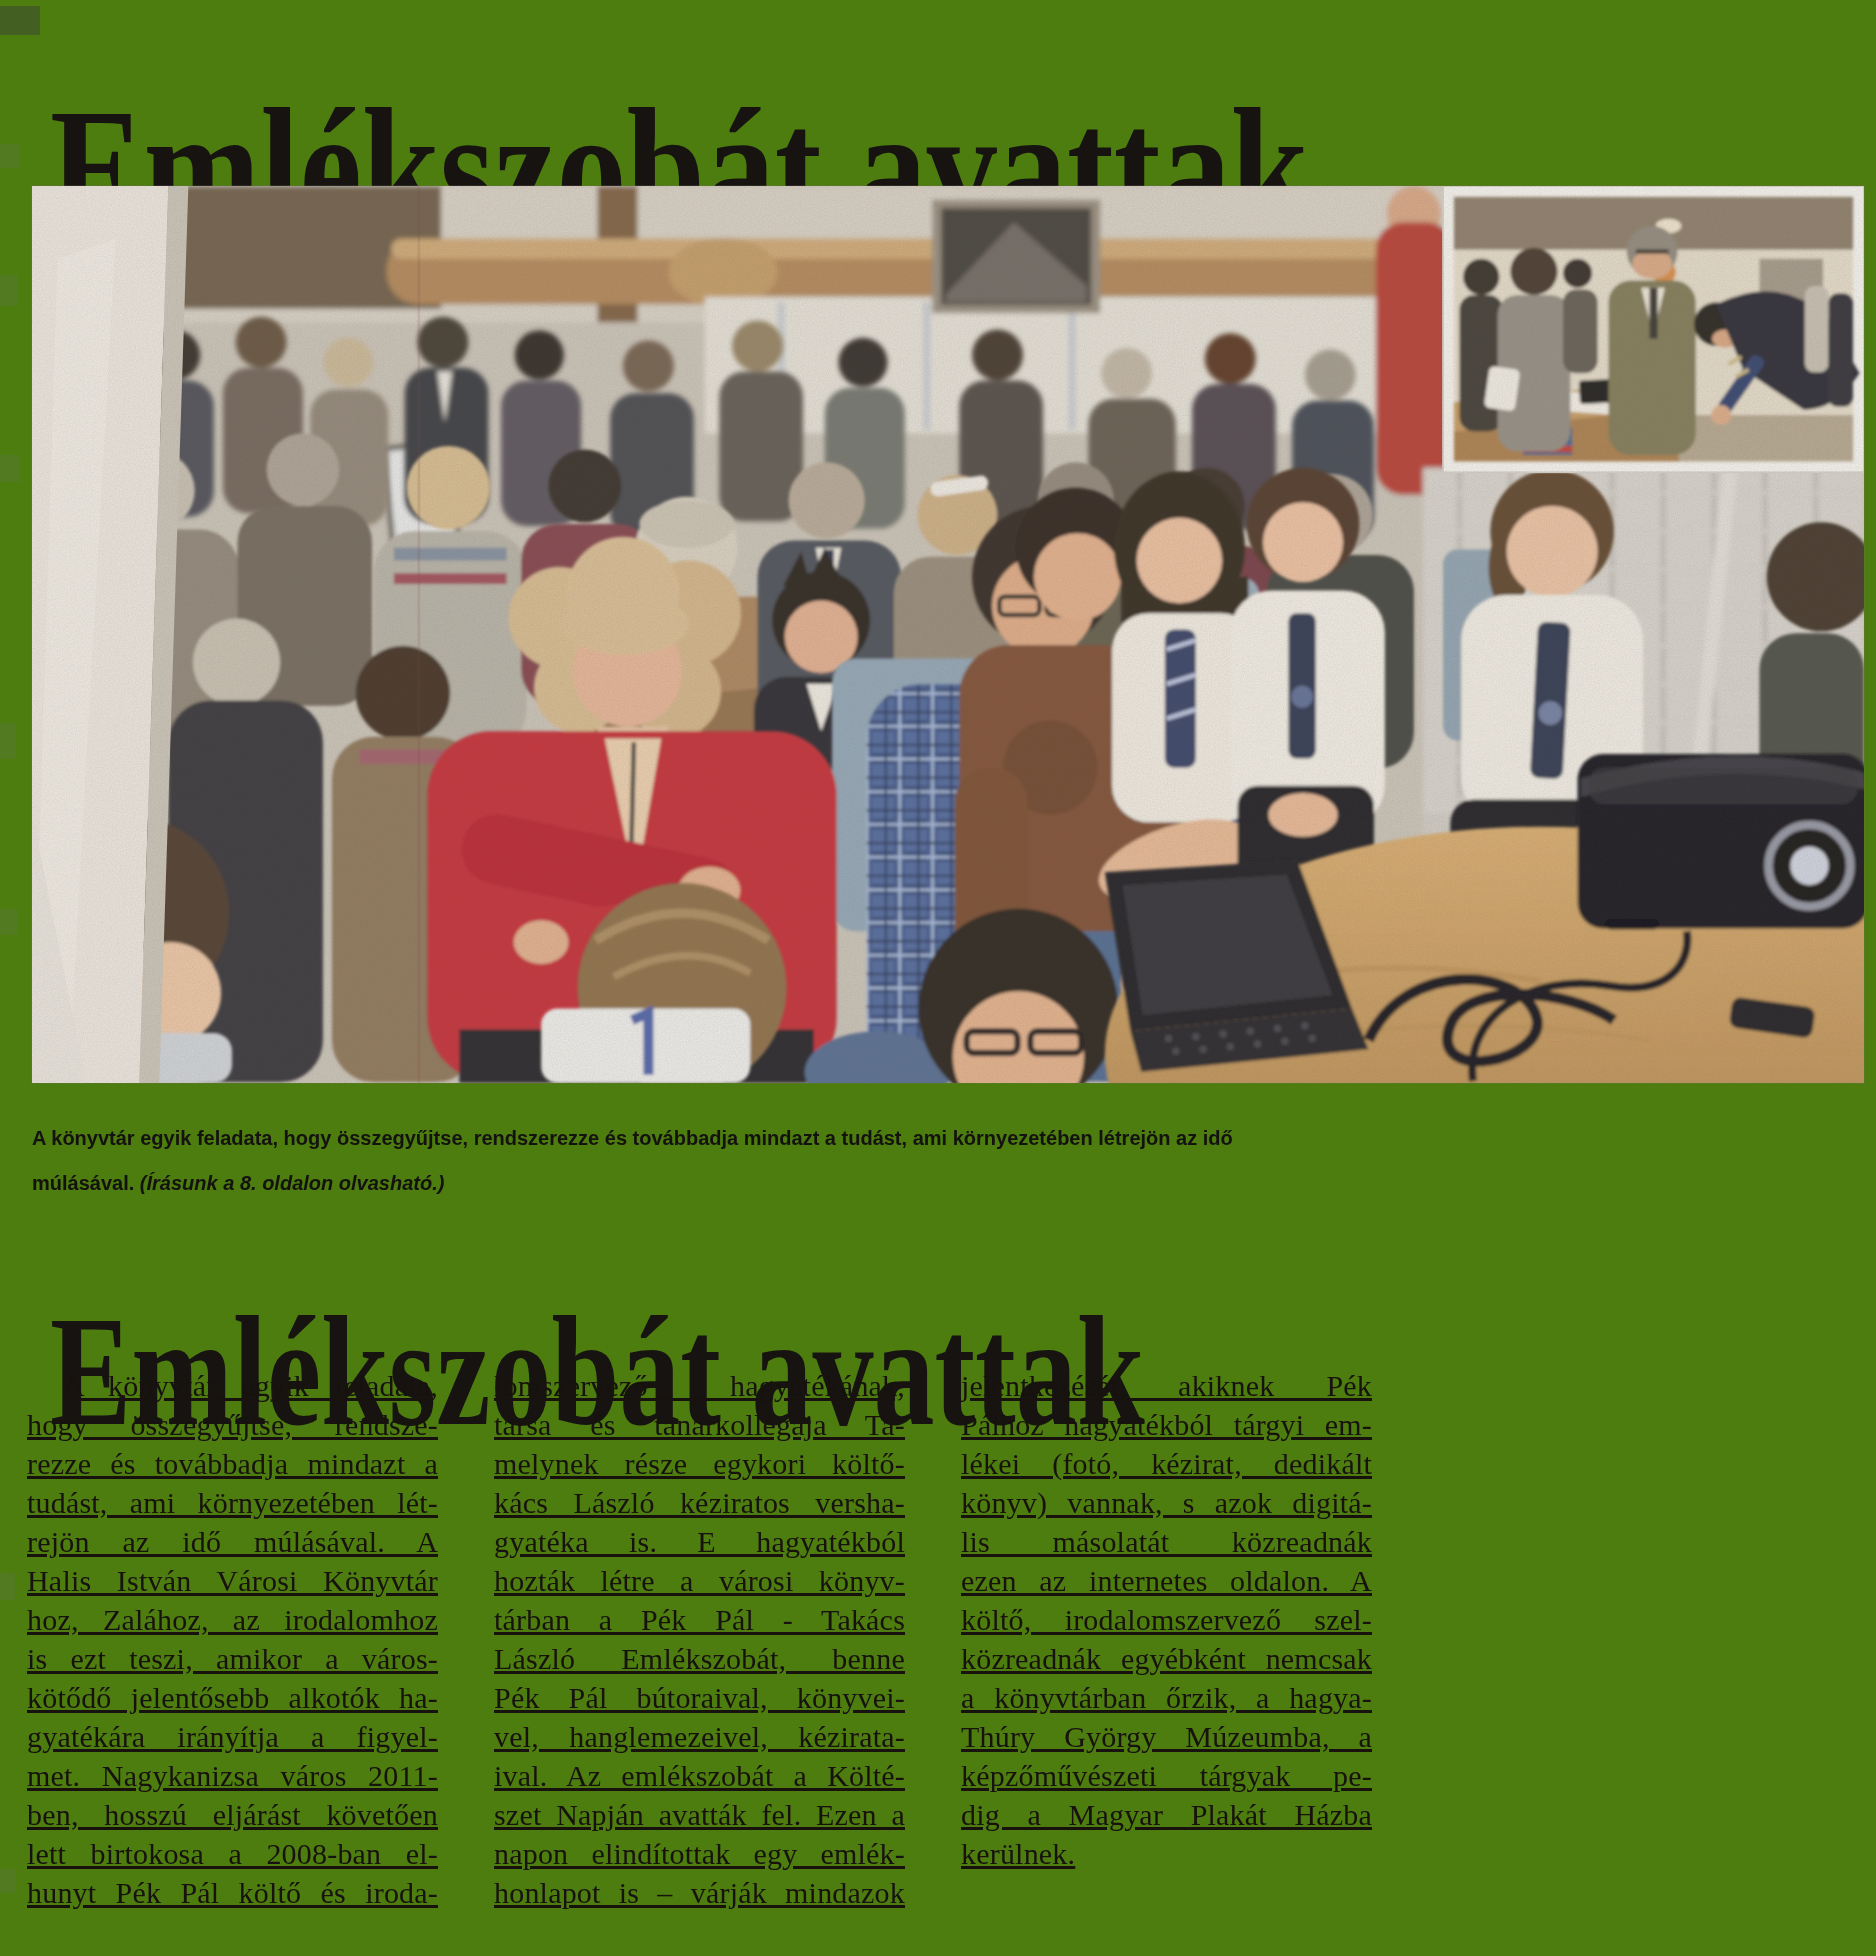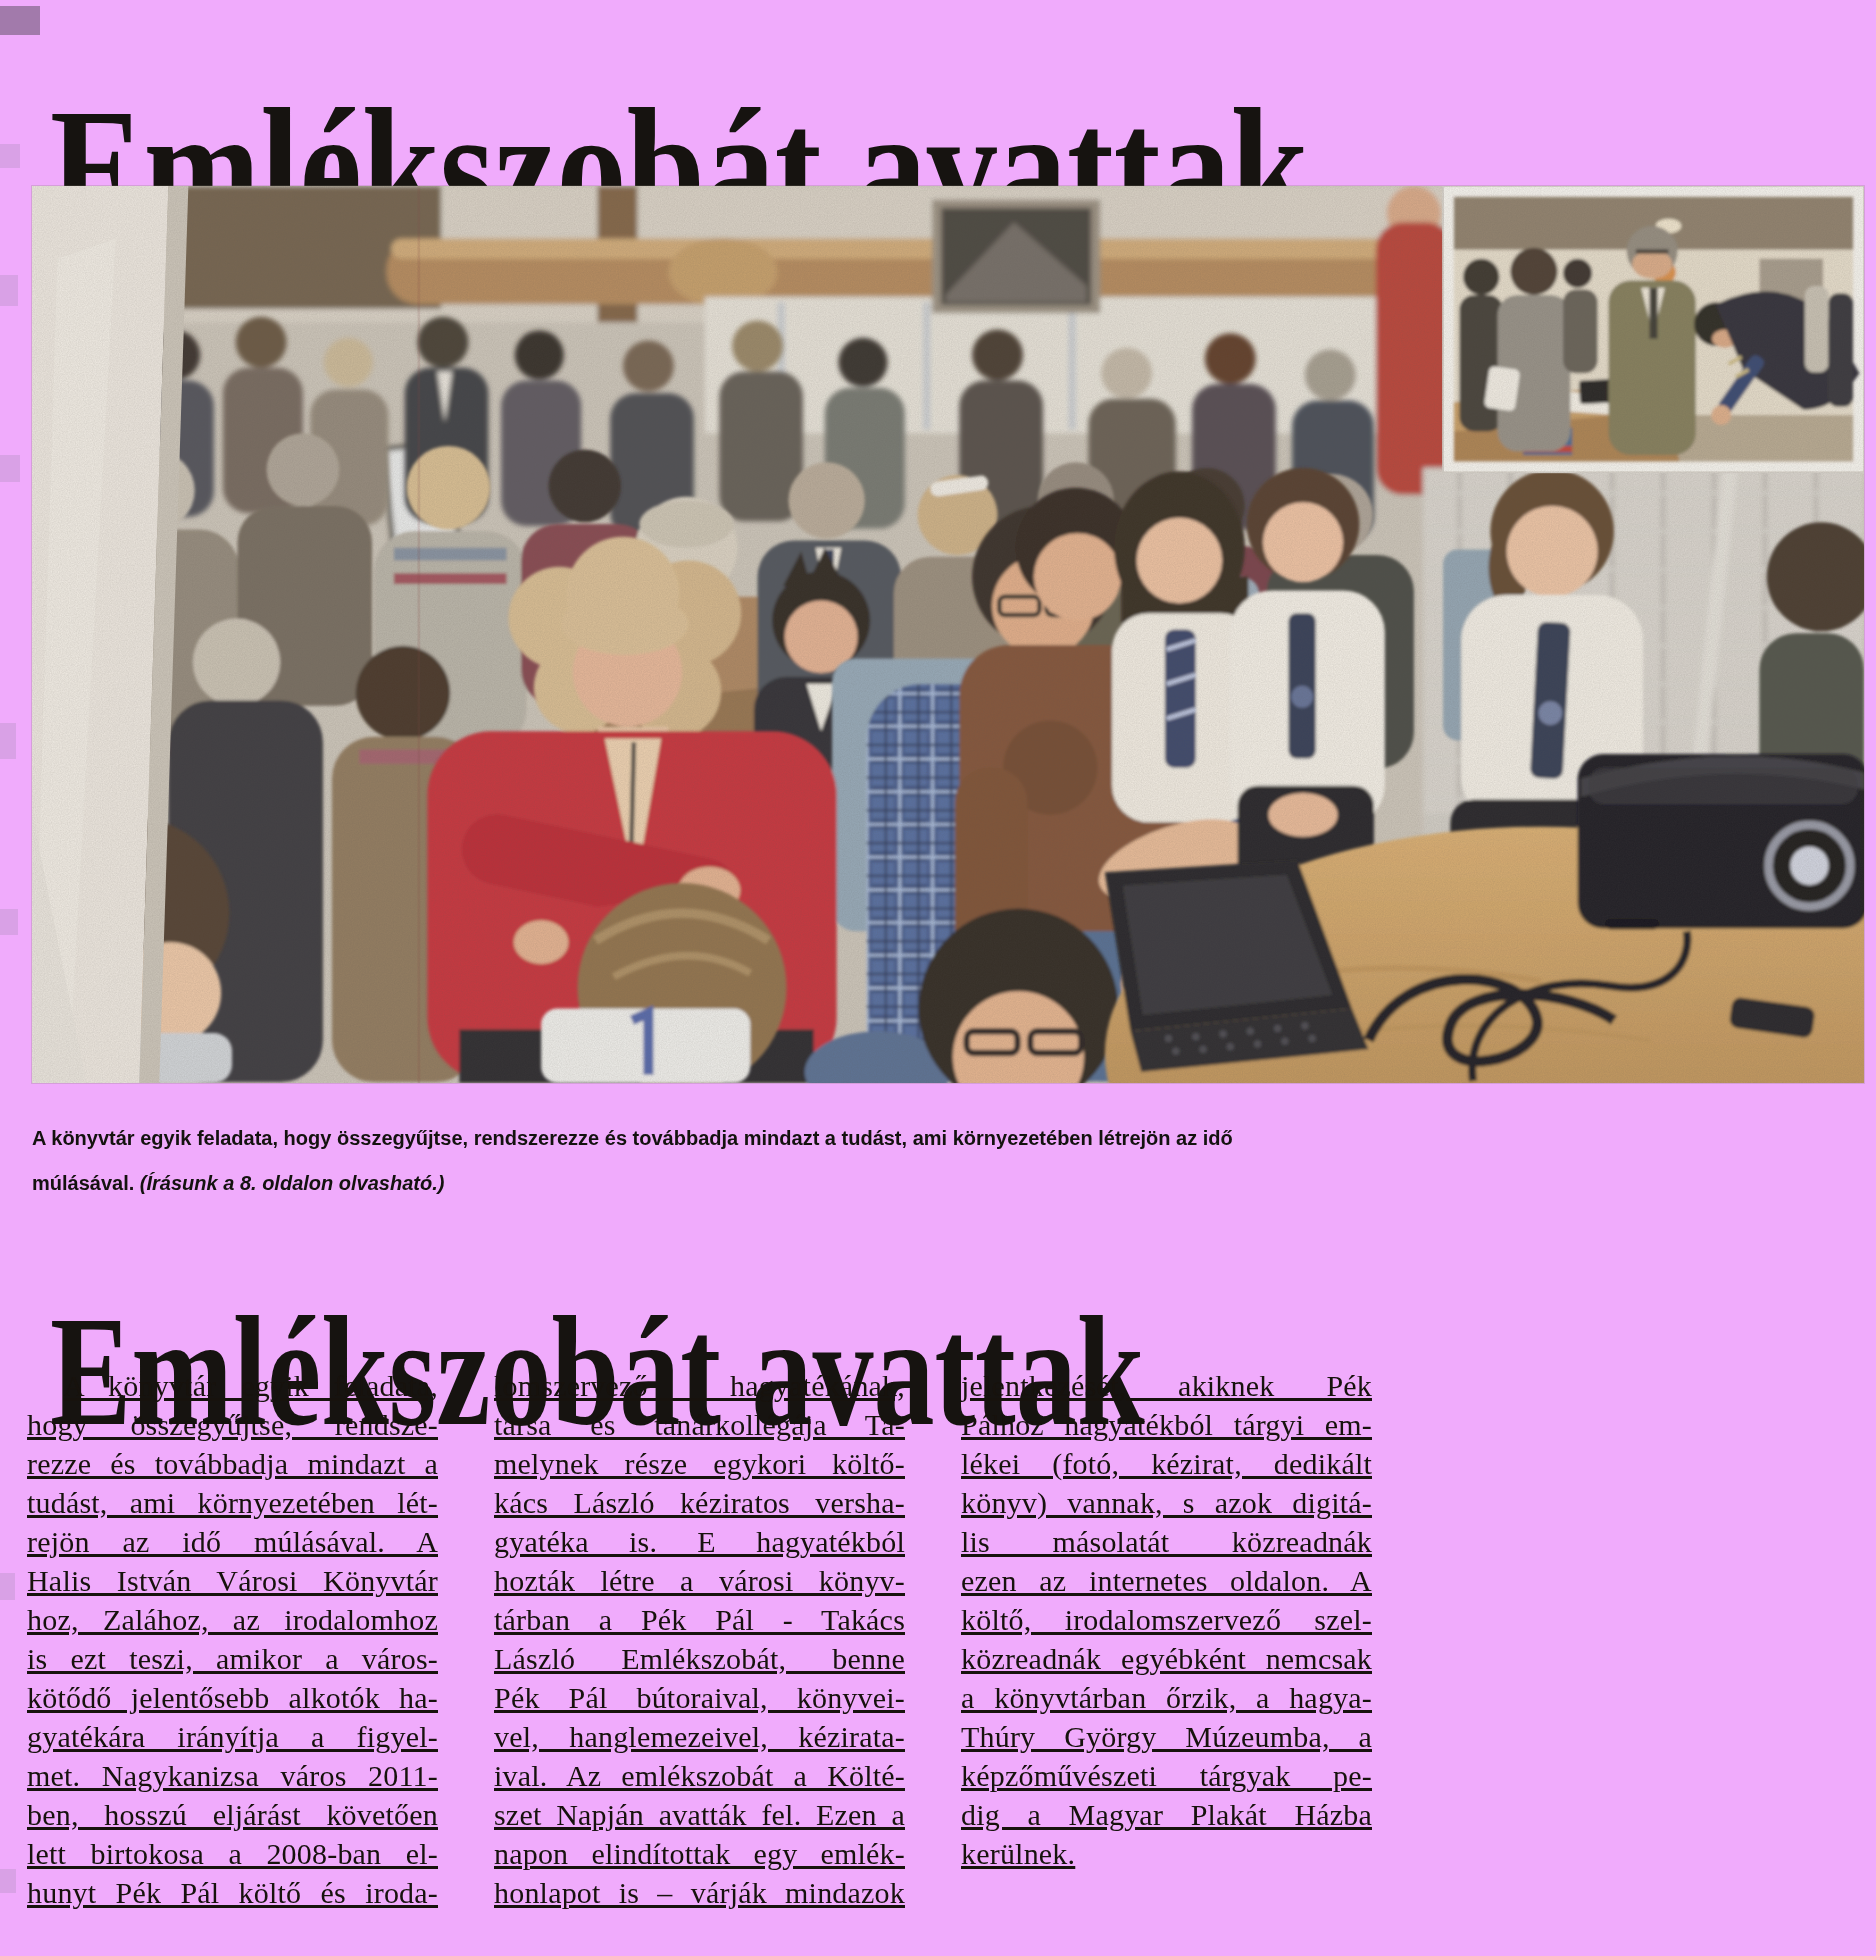--- a/index.html
+++ b/index.html
@@ -1,16 +1,16 @@
 <!DOCTYPE html>
 <html style="font-size:14.5px"><head>
 <meta charset="utf-8">
 <style>
   html,body{margin:0;padding:0;background:#e8e8e8;}
-  .page{position:relative;width:1876px;height:1957px;background:#f0abfc;overflow:hidden;
+  .page{position:relative;width:1876px;height:1957px;background:#4d7c0f;overflow:hidden;
         font-family:"Liberation Serif",serif;color:#1b150f;}
   .headline{position:absolute;font-family:"Liberation Serif",serif;font-weight:700;color:#161310;
             white-space:nowrap;transform-origin:left top;line-height:1;letter-spacing:0;}
   .h1{left:50px;top:-29px;font-size:169px;transform:scaleX(0.83);}
   .h2{left:50px;top:1165px;font-size:156px;transform:scaleX(0.782);}
   .photo{position:absolute;left:32px;top:186px;width:1832px;height:897px;margin:0;
          background:#cac4ba;overflow:hidden;box-shadow:0 0 0 0.9px rgba(120,115,105,.25);}
   .photo svg{display:block;width:100%;height:100%;}
   .caption{position:absolute;left:32px;top:1116px;width:1823px;
            font-family:"Liberation Sans",sans-serif;font-weight:700;font-size:20px;

